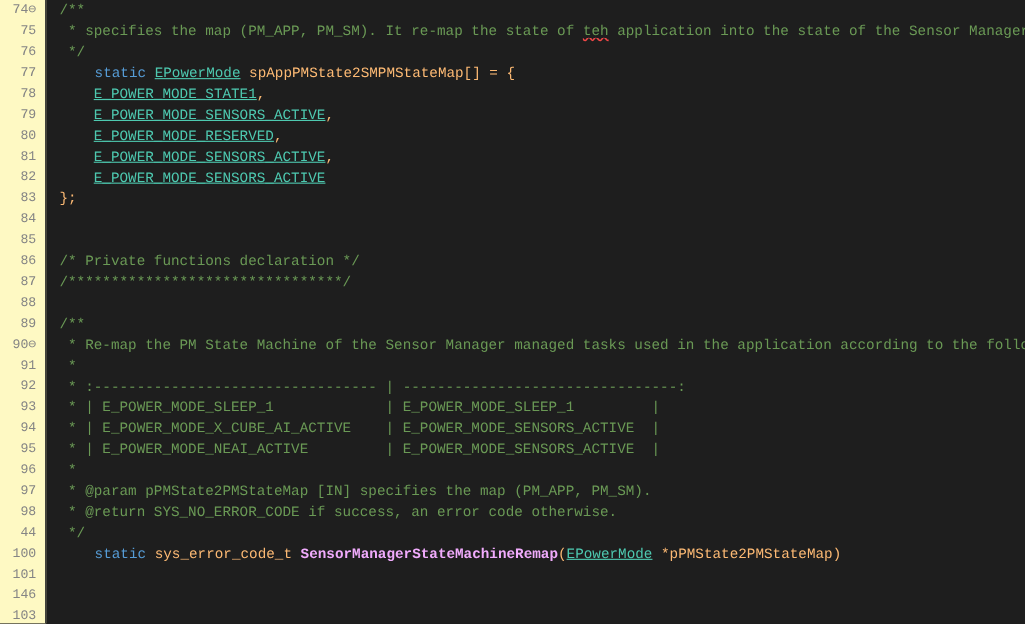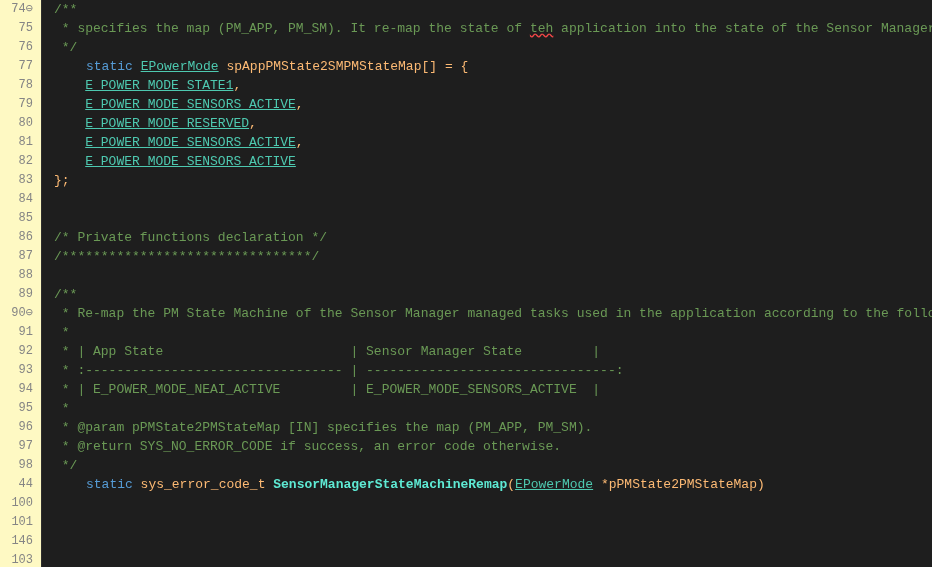--- a/index.html
+++ b/index.html
@@ -53,21 +53,21 @@
       display: block;
       line-height: 19px;
       white-space: pre;
     }
 
     
     .comment { color: #6a9955; }
     .keyword { color: #569cd6; margin-left: 32px; }
     .type { color: #4ec9b0; text-decoration: underline; }
     .normal { color: #fdba74; }
-    .bold-func { color: #5eead4; font-weight: bold; }
+    .bold-func { color: #f0abfc; font-weight: bold; }
 
     .squiggly {
       text-decoration: underline wavy #f44747;
     }
   </style>
 </head>
 <body>
 
 <div class="code-container">
   <div class="line-numbers">
@@ -136,26 +136,27 @@
     <span class="code-line"><span class="comment">/********************************/</span></span>
 
     <span class="code-line"> </span>
 
     <span class="code-line"><span class="comment">/**</span></span>
 
     <span class="code-line"><span class="comment"> * Re-map the PM State Machine of the Sensor Manager managed tasks used in the application according to the following map:</span></span>
 
     <span class="code-line"><span class="comment"> *</span></span>
 
-    <span class="code-line"><span class="comment"> * | App State                        | Sensor Manager State         |</span></span>
 
     <span class="code-line"><span class="comment"> * :--------------------------------- | --------------------------------:</span></span>
 
 
+    <span class="code-line"><span class="comment"> * | E_POWER_MODE_SLEEP_1             | E_POWER_MODE_SLEEP_1         |</span></span>
 
+    <span class="code-line"><span class="comment"> * | E_POWER_MODE_X_CUBE_AI_ACTIVE    | E_POWER_MODE_SENSORS_ACTIVE  |</span></span>
 
     <span class="code-line"><span class="comment"> * | E_POWER_MODE_NEAI_ACTIVE         | E_POWER_MODE_SENSORS_ACTIVE  |</span></span>
 
     <span class="code-line"><span class="comment"> *</span></span>
 
     <span class="code-line"><span class="comment"> * @param pPMState2PMStateMap [IN] specifies the map (PM_APP, PM_SM).</span></span>
 
     <span class="code-line"><span class="comment"> * @return SYS_NO_ERROR_CODE if success, an error code otherwise.</span></span>
 
     <span class="code-line"><span class="comment"> */</span></span>

